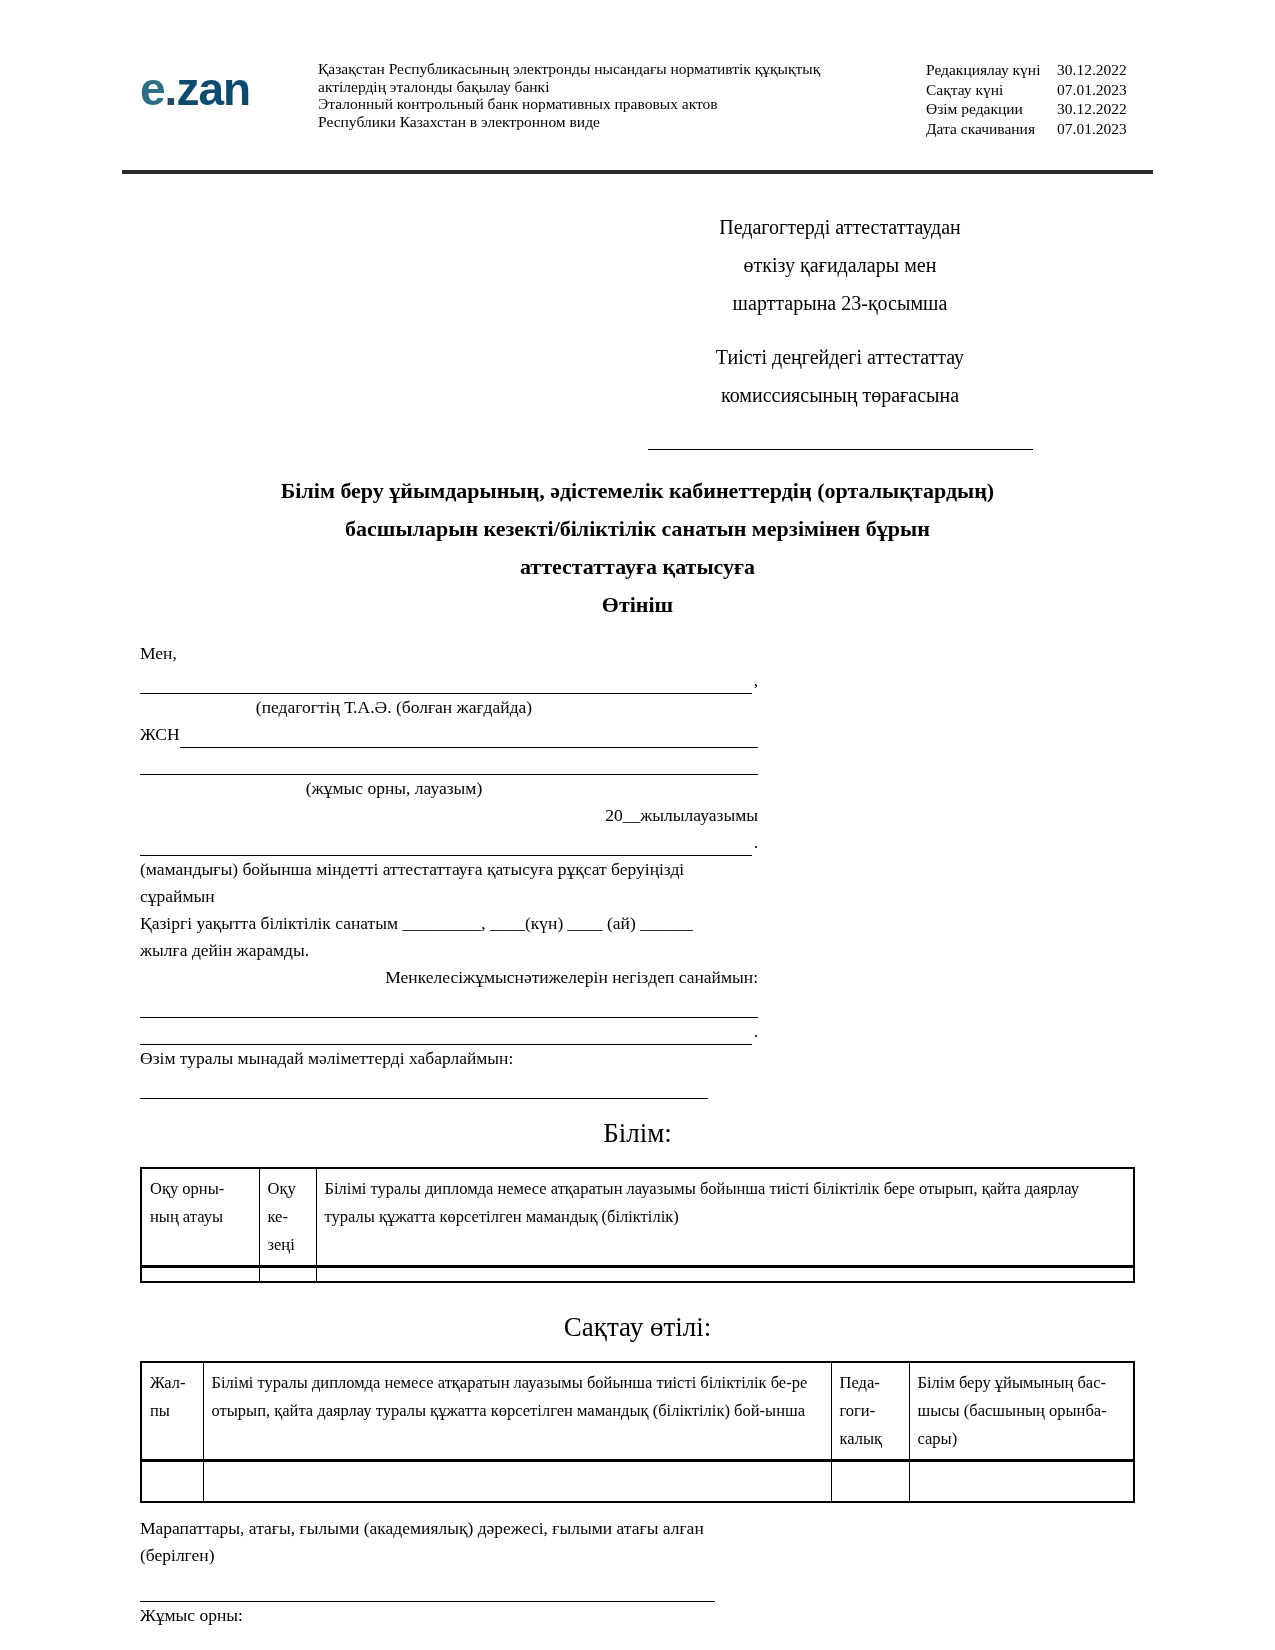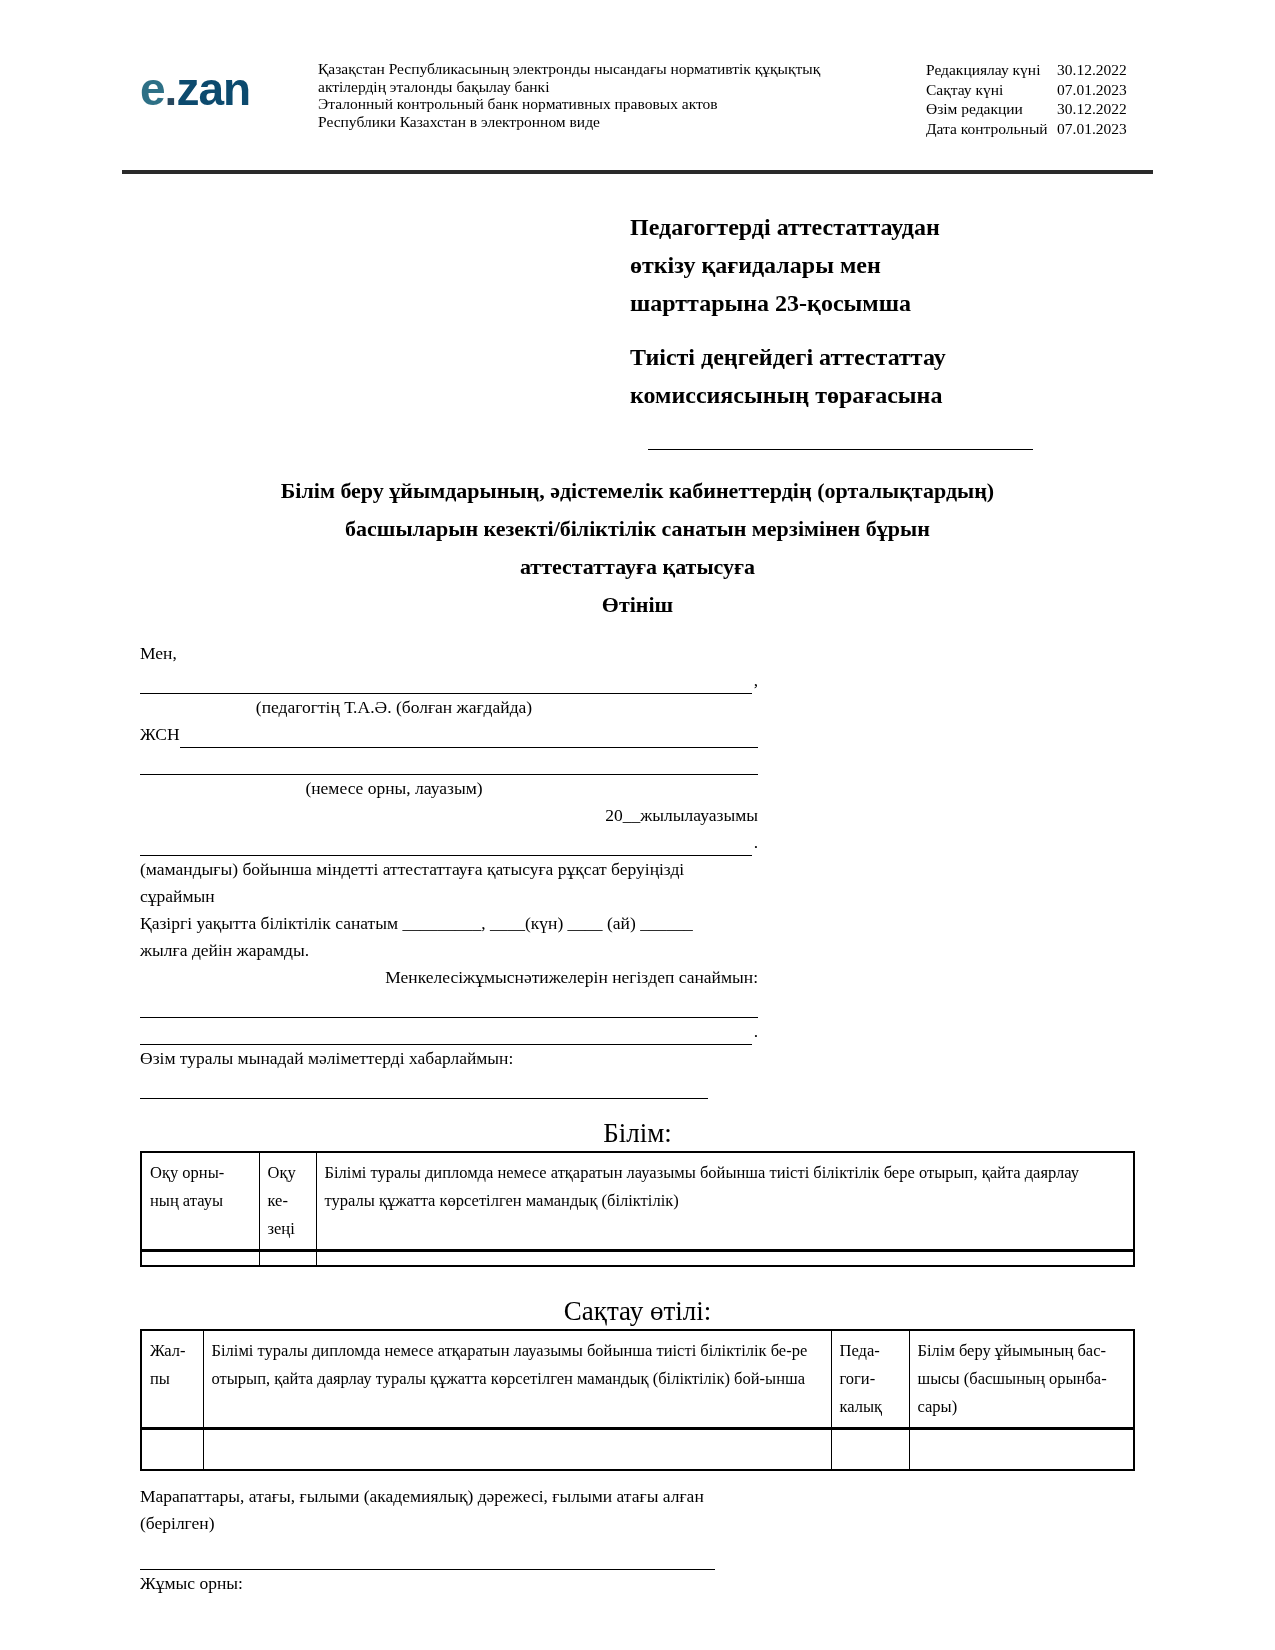--- a/index.html
+++ b/index.html
@@ -24,38 +24,38 @@
   .logo-e   { color:#2d7086; }
   .logo-dot { color:#27475e; }
   .logo-zan { color:#0c4a6e; }
   .org { width:548px; flex:0 0 auto; font-size:15.5px; line-height:17.5px; }
   .meta { margin-left:auto; width:228px; font-size:15.5px; line-height:19.5px; }
   .meta-row { display:flex;margin-left:19px; }
   .meta-label { flex:1 1 auto; }
   .meta-value { flex:0 0 78px; text-align:left; }
   .rule { height:4px; background:#2a2a2a; margin:32px -18px 0 -18px; }
   
-  .annex { width:420px; margin:34px 85px 0 auto; font-size:24px; line-height:38px;font-weight:bold; }
+  .annex { width:420px; margin:34px 85px 0 auto; text-align:center; font-size:20px; line-height:38px; }
   .annex-gap { height:16px; }
   .annex-blank { width:385px; margin:14px auto 0 auto; height:22px; border-bottom:1.6px solid #000; }
   
   .doc-title { margin-top:22px; text-align:center; font-weight:bold; font-size:22px; line-height:38px; }
   
   .body { margin-top:16px; width:618px; font-size:17.5px; line-height:27px; }
   .frow { min-height:27px; }
   .line-row { display:flex; align-items:flex-end; }
   .uline { display:inline-block; border-bottom:1.4px solid #000; height:24px; }
   .uline.grow { flex:1 1 auto; }
   .suffix { flex:0 0 auto; padding-left:2px; }
   .caption { text-align:center; padding-right:110px; }
   .spread { display:flex; justify-content:flex-end; }
   .w568 { width:568px; } .w575 { width:575px; }
   
   .section-h { font-size:27px; line-height:36px; margin-top:16px;text-align:center; }
-  table { border-collapse:collapse; width:995px; margin-top:0; table-layout:fixed; border:2px solid #000; }
+  table { border-collapse:collapse; width:995px; margin-top:16px; table-layout:fixed; border:2px solid #000; }
   td { border:1.5px solid #000; font-size:16.5px; line-height:28px; padding:6px 8px; vertical-align:top; }
   tr.hdr td { border-bottom:3px solid #000; }
   tr.empty td { padding:0; }
   .t1 .empty td { height:15px; }
   .t2 .empty td { height:42px; }
   .t1 col.c1 { width:118px; } .t1 col.c2 { width:57px; }
   .t2 col.c1 { width:62px; } .t2 col.c2 { width:628px; } .t2 col.c3 { width:78px; }
   .h2 { margin-top:26px; }
   
   .footer { margin-top:12px; width:618px; font-size:17.5px; line-height:27px; }
@@ -84,21 +84,21 @@
       </div>
       <div class="meta-row">
         <span class="meta-label">Сақтау күні</span>
         <span class="meta-value">07.01.2023</span>
       </div>
       <div class="meta-row">
         <span class="meta-label">Өзім редакции</span>
         <span class="meta-value">30.12.2022</span>
       </div>
       <div class="meta-row">
-        <span class="meta-label">Дата контрольный</span>
+        <span class="meta-label">Дата скачивания</span>
         <span class="meta-value">07.01.2023</span>
       </div>
     </div>
   </div>
 
   <div class="rule"></div>
 
   <div class="annex">
     <div>Педагогтерді аттестаттаудан</div>
     <div>өткізу қағидалары мен</div>
@@ -123,21 +123,21 @@
       <span class="suffix">,</span>
     </div>
     <div class="frow caption">(педагогтің Т.А.Ә. (болған жағдайда)</div>
     <div class="frow line-row">
       <span>ЖСН</span>
       <span class="uline grow"></span>
     </div>
     <div class="frow line-row">
       <span class="uline grow"></span>
     </div>
-    <div class="frow caption">(немесе орны, лауазым)</div>
+    <div class="frow caption">(жұмыс орны, лауазым)</div>
     <div class="frow spread">
       <span>20</span>
       <span>_</span>
       <span>_</span>
       <span>жылы</span>
       <span>лауазымы</span>
     </div>
     <div class="frow line-row">
       <span class="uline grow"></span>
       <span class="suffix">.</span>

